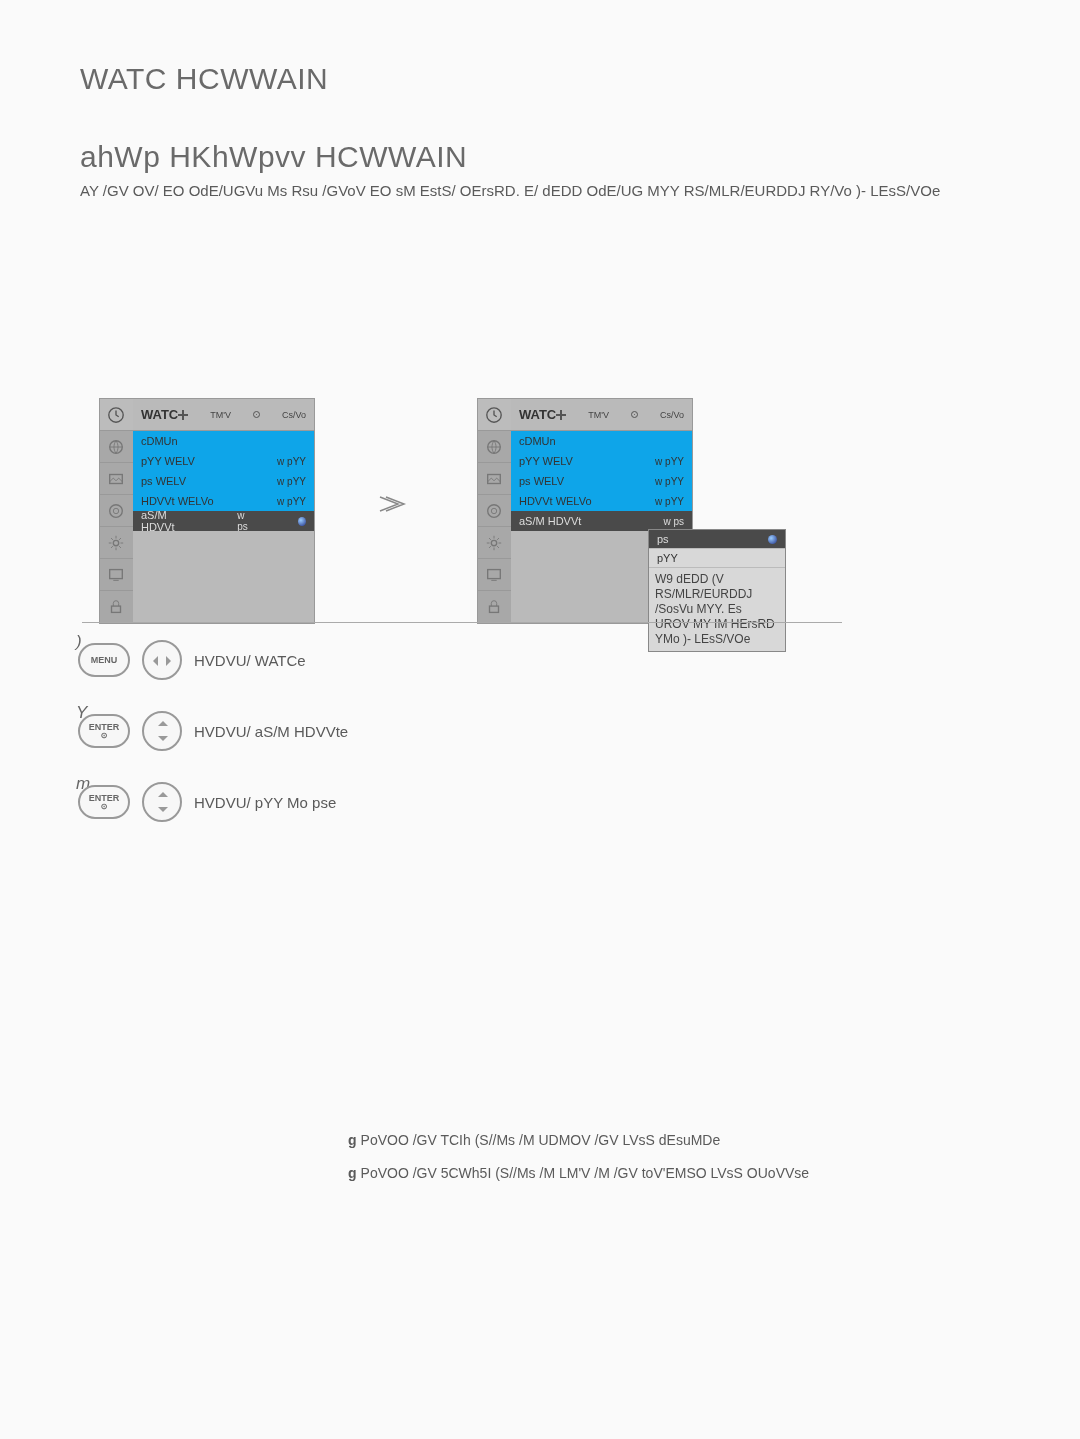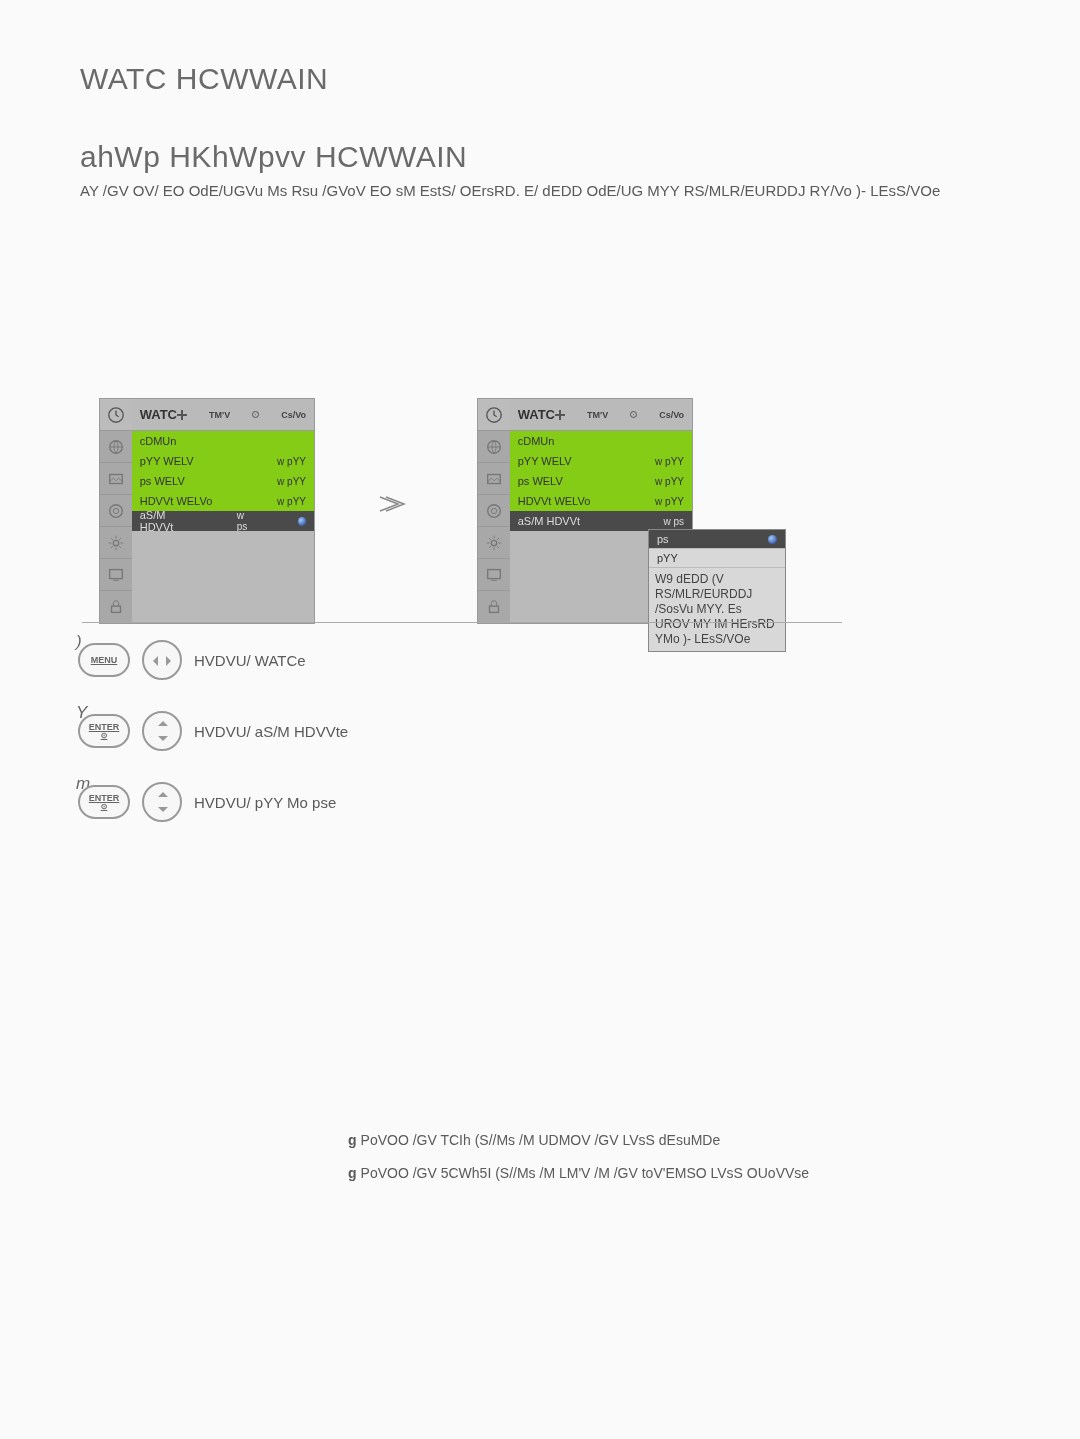--- a/index.html
+++ b/index.html
@@ -60,39 +60,39 @@
     display: flex;
     align-items: center;
     justify-content: center;
     border-bottom: 1px solid #999;
   }
   .osd-icon svg { width: 18px; height: 18px; }
   .osd-icon.sel { background: #bcbcbc; }
 
   .osd-body {
     flex: 1;
-    background: #84cc16;
+    background: #0ea5e9;
     display: flex;
     flex-direction: column;
   }
   .osd-header {
     height: 32px;
     display: flex;
     align-items: center;
     padding: 0 8px;
     font-weight: bold;
     font-size: 13px;
     color: #333;
     background: #bababa;
     border-bottom: 1px solid #9a9a9a;
   }
   .osd-header-right {
     margin-left: auto;
     font-size: 9px;
-    font-weight: bold;
+    font-weight: normal;
     color: #444;
     display: flex;
     gap: 22px;
     align-items: center;
   }
   .osd-row {
     height: 20px;
     display: flex;
     align-items: center;
     padding: 0 8px;
@@ -191,21 +191,20 @@
     border-radius: 17px;
     display: flex;
     align-items: center;
     justify-content: center;
     font-size: 9px;
     font-weight: bold;
     color: #666;
     background: #f7f7f7;
     flex-direction: column;
     line-height: 1;
-    text-decoration: underline;
   }
   .btn-oval .sub { font-size: 8px; }
   .dpad {
     width: 40px;
     height: 40px;
     border: 2px solid #999;
     border-radius: 50%;
     position: relative;
     background: #f7f7f7;
   }

